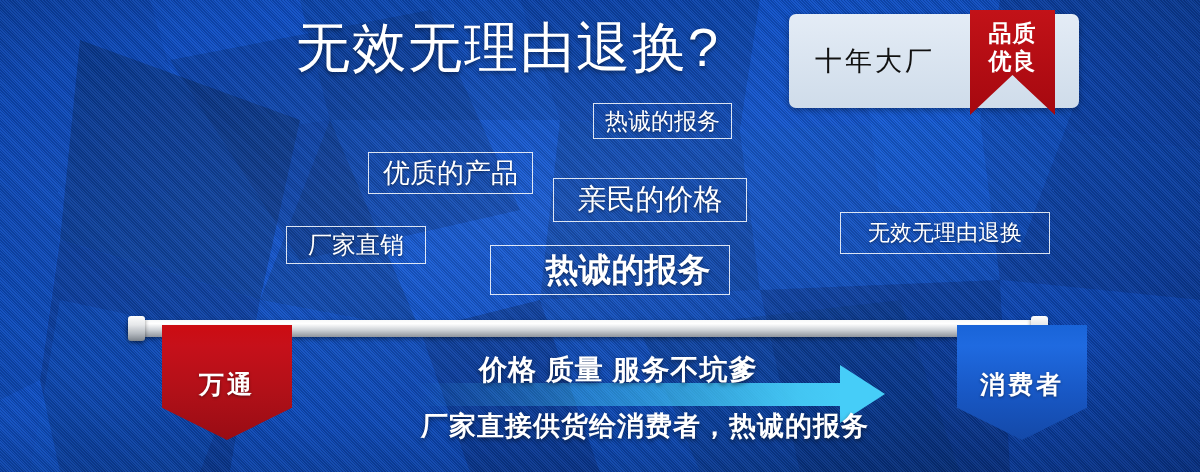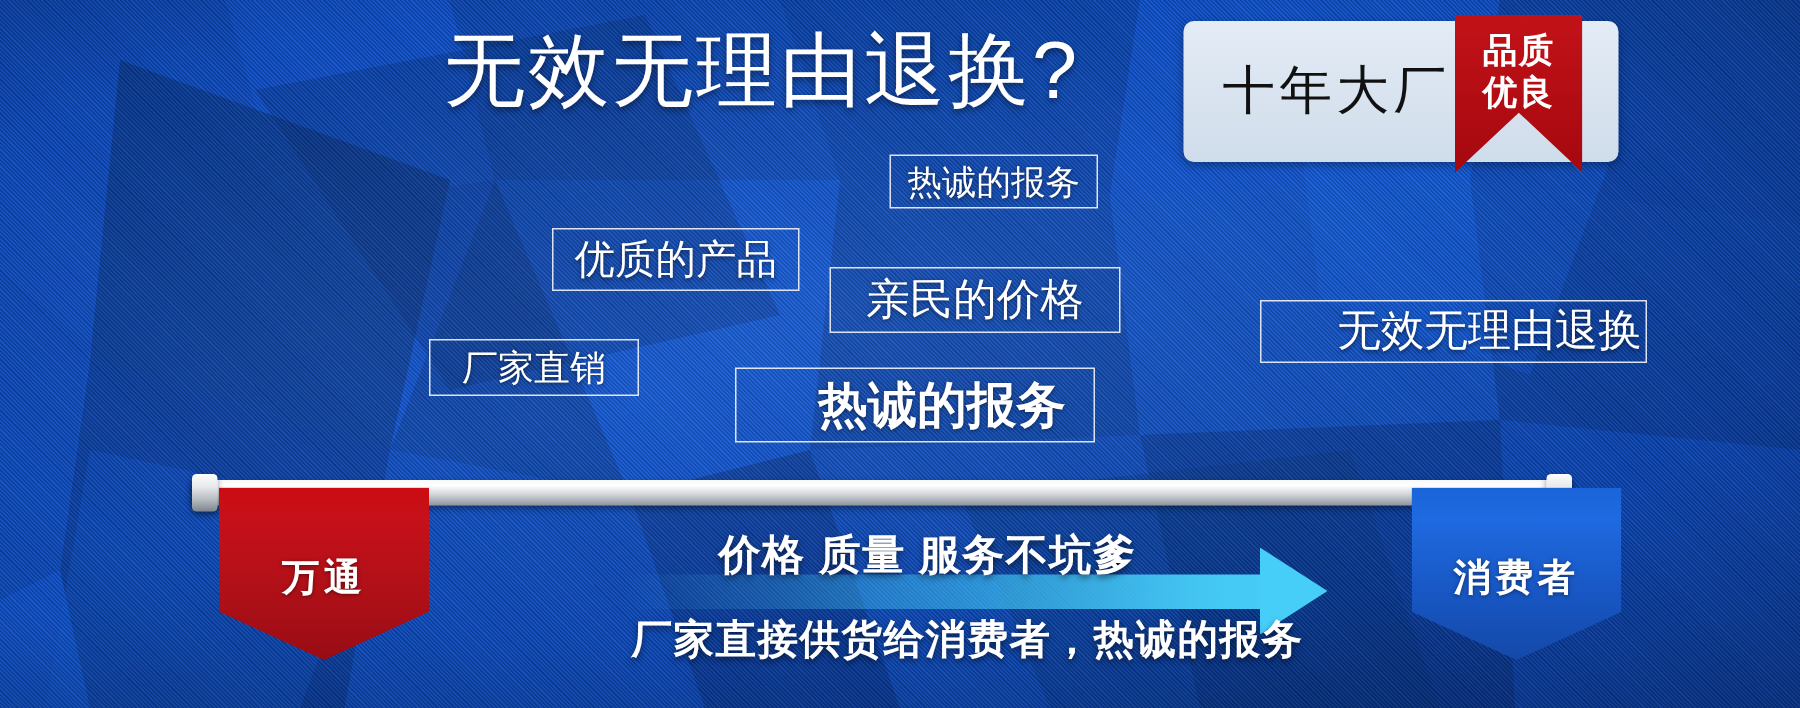--- a/index.html
+++ b/index.html
@@ -39,21 +39,21 @@
 
   
   .badge{
     position:absolute;left:789px;top:14px;width:290px;height:94px;
     background:linear-gradient(180deg,#e4ecf6 0%,#cfdcea 100%);
     border-radius:7px;
     box-shadow:0 2px 6px rgba(0,0,0,.35);
   }
   .badge-label{
     position:absolute;left:26px;top:26px;
-    font-size:35px;line-height:42px;color:#111;
+    font-size:27px;line-height:42px;color:#111;
     letter-spacing:3px;white-space:nowrap;
   }
   .ribbon{
     position:absolute;right:24px;top:-4px;width:85px;height:105px;
     background:linear-gradient(180deg,#c21218 0%,#a5080f 100%);
     -webkit-clip-path:polygon(0 0,100% 0,100% 100%,50% 62%,0 100%);
     clip-path:polygon(0 0,100% 0,100% 100%,50% 62%,0 100%);
     box-shadow:0 1px 3px rgba(0,0,0,.3);
   }
   .ribbon span{
@@ -66,21 +66,21 @@
   .tag{
     position:absolute;
     border:1px solid rgba(255,255,255,.85);
     color:#ffffff;white-space:nowrap;
     text-shadow:0 1px 3px rgba(0,0,0,.5);
     display:flex;align-items:center;justify-content:center;
   }
   .t-shipping{left:593px;top:103px;width:137px;height:34px;font-size:23px;}
   .t-quality {left:368px;top:152px;width:163px;height:40px;font-size:27px;}
   .t-price   {left:553px;top:178px;width:192px;height:42px;font-size:29px;}
-  .t-return  {left:840px;top:200px;width:208px;height:40px;font-size:29px;padding-left:48px;}
+  .t-return  {left:840px;top:212px;width:208px;height:40px;font-size:22px;}
   .t-direct  {left:286px;top:226px;width:138px;height:36px;font-size:24px;}
   .t-service {left:490px;top:245px;width:202px;height:48px;font-size:33px;font-weight:bold;padding-left:36px;}
 
   
   .rod{
     position:absolute;left:128px;top:320px;width:920px;height:17px;
     background:linear-gradient(180deg,#f7f8f9 0%,#ffffff 22%,#cfd3d8 58%,#8e949c 100%);
     border-radius:3px;
     box-shadow:0 2px 4px rgba(0,0,0,.4);
   }
@@ -88,24 +88,25 @@
     position:absolute;top:316px;width:17px;height:25px;
     background:linear-gradient(180deg,#fdfdfd 0%,#e6e8ea 35%,#b4b9bf 70%,#7d848c 100%);
     border-radius:3px;
     box-shadow:0 2px 4px rgba(0,0,0,.45);
   }
   .cap-l{left:128px;}
   .cap-r{left:1031px;}
 
   
   .banner{
-    position:absolute;top:325px;width:140px;height:115px;
+    position:absolute;top:325px;width:130px;height:115px;
     -webkit-clip-path:polygon(0 0,100% 0,100% 72%,50% 100%,0 72%);
     clip-path:polygon(0 0,100% 0,100% 72%,50% 100%,0 72%);
     box-shadow:0 3px 8px rgba(0,0,0,.35);
+    margin-left:16px;
   }
   .banner span{
     display:block;width:100%;text-align:center;
     color:#ffffff;font-weight:bold;font-size:25px;letter-spacing:3px;
     margin-top:43px;text-shadow:0 1px 3px rgba(0,0,0,.45);
   }
   .b-left{
     left:146px;
     background:linear-gradient(180deg,#cc0c12 0%,#c6101a 18%,#b01018 60%,#990c14 100%);
   }

